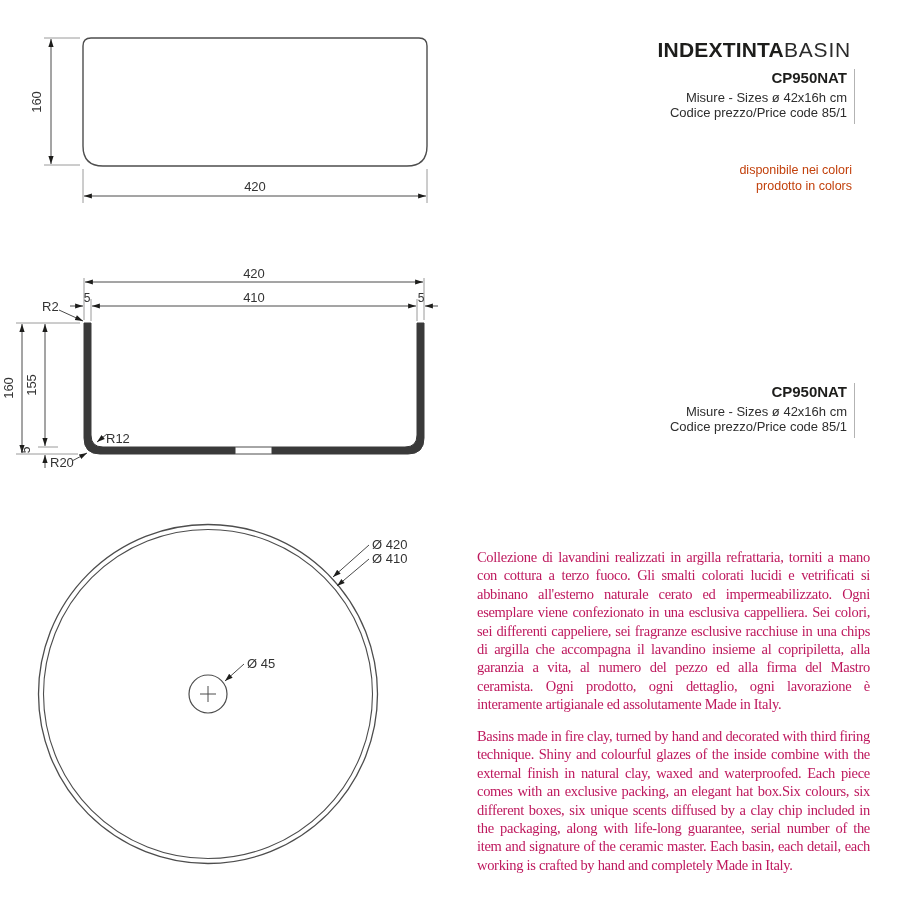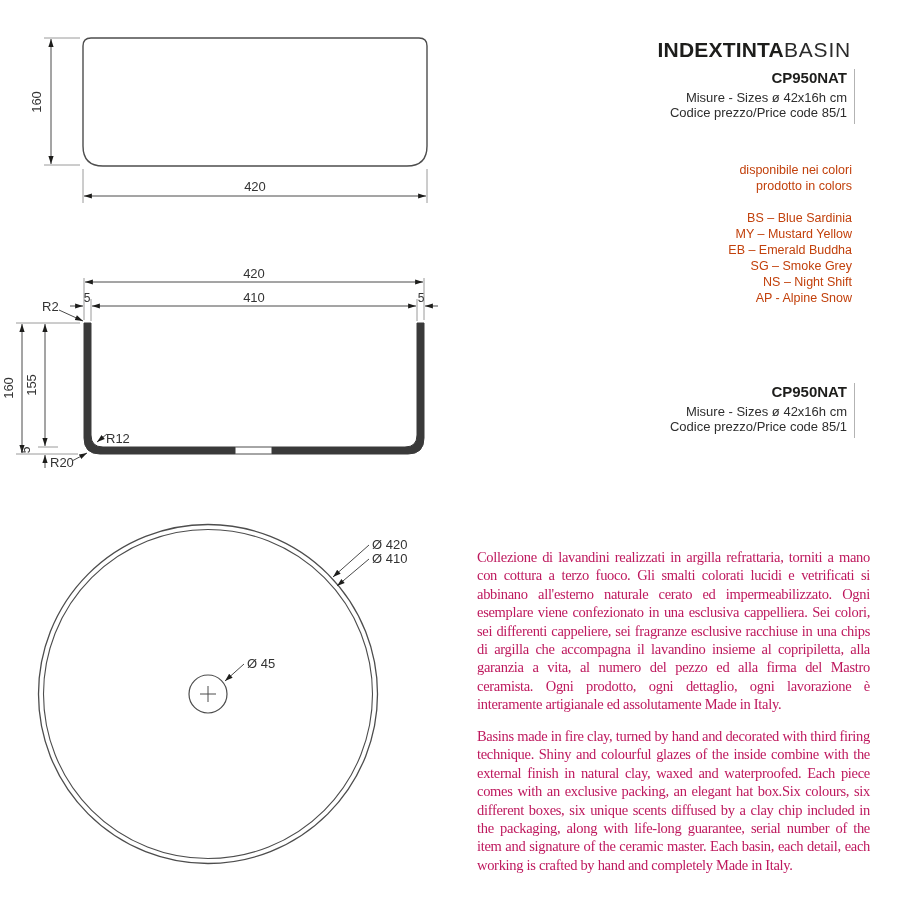--- a/index.html
+++ b/index.html
@@ -131,28 +131,20 @@
   <div class="spec">
     <div class="code">CP950NAT</div>
     <div class="line">Misure - Sizes ø 42x16h cm</div>
     <div class="line">Codice prezzo/Price code 85/1</div>
   </div>
 </div>
 
 <div class="colors">
   <div>disponibile nei colori</div>
   <div>prodotto in colors</div>
-  <div class="options">
-    <div>BS – Blue Sardinia</div>
-    <div>MY – Mustard Yellow</div>
-    <div>EB – Emerald Buddha</div>
-    <div>SG – Smoke Grey</div>
-    <div>NS – Night Shift</div>
-    <div>AP - Alpine Snow</div>
-  </div>
 </div>
 
 <div class="product" style="top:383px">
   <div class="spec">
     <div class="code">CP950NAT</div>
     <div class="line">Misure - Sizes ø 42x16h cm</div>
     <div class="line">Codice prezzo/Price code 85/1</div>
   </div>
 </div>
 

